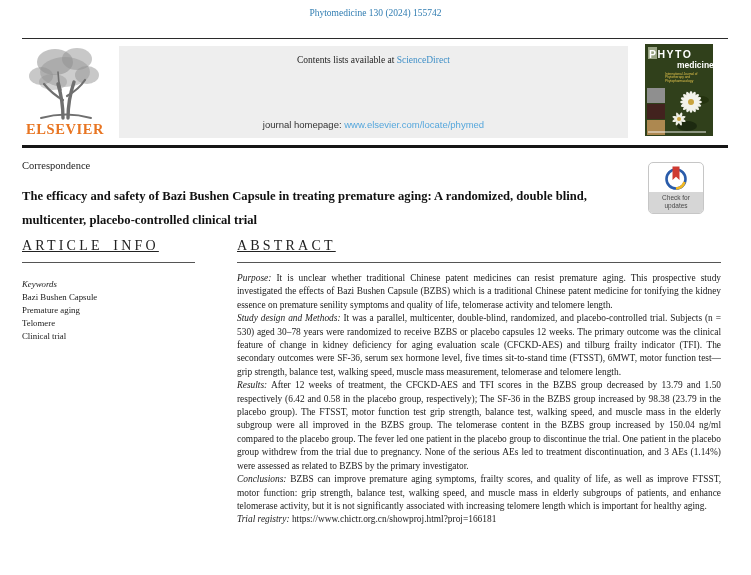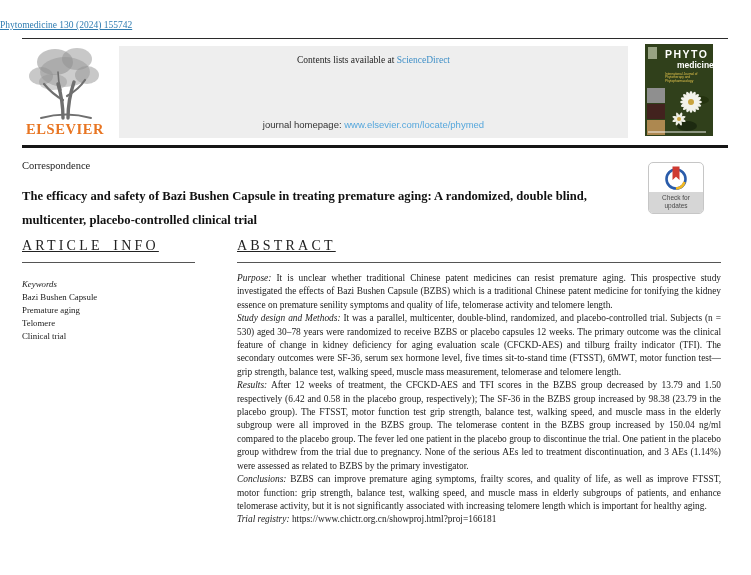--- a/index.html
+++ b/index.html
@@ -1,41 +1,41 @@
 <!DOCTYPE html>
 <html><head>
 <meta charset="utf-8">
 <style>
   html,body{margin:0;padding:0;background:#fff;}
   .page{position:relative;width:751px;height:575px;background:#fff;overflow:hidden;
         font-family:"Liberation Serif",serif;color:#1a1a1a;}
 
-  .journal-ref{position:absolute;top:20px;left:0;right:0;text-align:left;
-               font-size:9.5px;color:#2f7cb1;text-decoration:underline;}
+  .journal-ref{position:absolute;top:8px;left:0;right:0;text-align:center;
+               font-size:9.5px;color:#2f7cb1;}
 
   .rule-thin{position:absolute;top:38px;left:22px;width:706px;height:1px;background:#2b2b2b;}
   .rule-thick{position:absolute;top:145px;left:22px;width:706px;height:3px;background:#161616;}
 
   
   .elsevier{position:absolute;left:22px;top:42px;width:86px;text-align:center;}
   .elsevier-word{color:#e87522;font-size:14.5px;font-weight:bold;letter-spacing:.6px;margin-top:-3px;}
 
   
   .headbox{position:absolute;left:119px;top:46px;width:509px;height:92px;background:#eeeeee;text-align:center;}
   .contents-line{padding-top:9px;font-size:9.5px;color:#222;}
   .sd-link{color:#3f8fc7;text-decoration:none;cursor:pointer;}
   .jtitle{font-size:21px;margin-top:7px;color:#111;letter-spacing:.3px;}
   .homepage-line{position:absolute;bottom:8px;left:0;right:0;
                  font-family:"Liberation Sans",sans-serif;font-size:9.5px;color:#333;}
   .hp-link{color:#56a7dc;text-decoration:none;cursor:pointer;}
 
   
   .cover{position:absolute;left:645px;top:44px;width:68px;height:92px;background:#30401b;overflow:hidden;}
   .cover-stamp{position:absolute;left:3px;top:3px;width:9px;height:12px;background:#aab595;opacity:.85;}
-  .cover-phyto{position:absolute;left:20px;top:4px;color:#fff;font-family:"Liberation Sans",sans-serif;
+  .cover-phyto{position:absolute;left:4px;top:4px;color:#fff;font-family:"Liberation Sans",sans-serif;
                font-weight:bold;font-size:10.5px;letter-spacing:1.5px;}
   .cover-med{position:absolute;left:20px;top:16px;color:#fff;font-family:"Liberation Sans",sans-serif;
              font-weight:bold;font-size:8.5px;padding-left:12px;}
   .cover-sub{position:absolute;left:20px;top:28px;width:84px;color:#e3c34c;
              font-family:"Liberation Sans",sans-serif;font-size:6.4px;line-height:6.8px;
              transform:scale(.5);transform-origin:0 0;}
   .thumb{position:absolute;left:2px;width:18px;height:15px;}
   .thumb1{top:44px;background:#8f8f8f;}
   .thumb2{top:60px;background:#42221e;}
   .thumb3{top:76px;background:#ad8850;}

